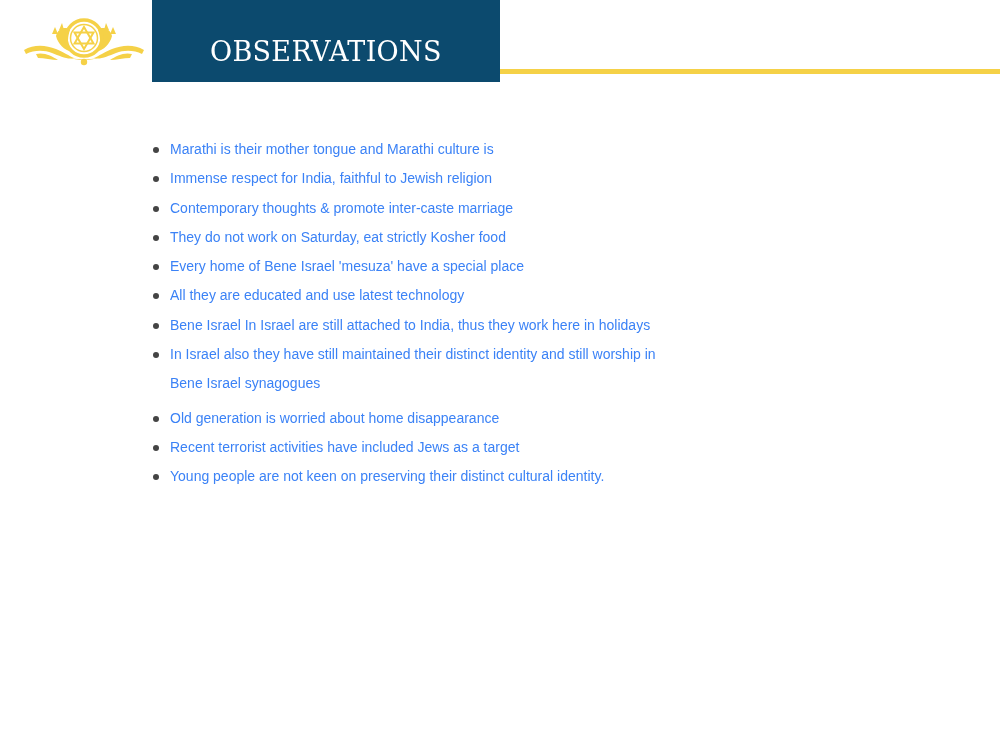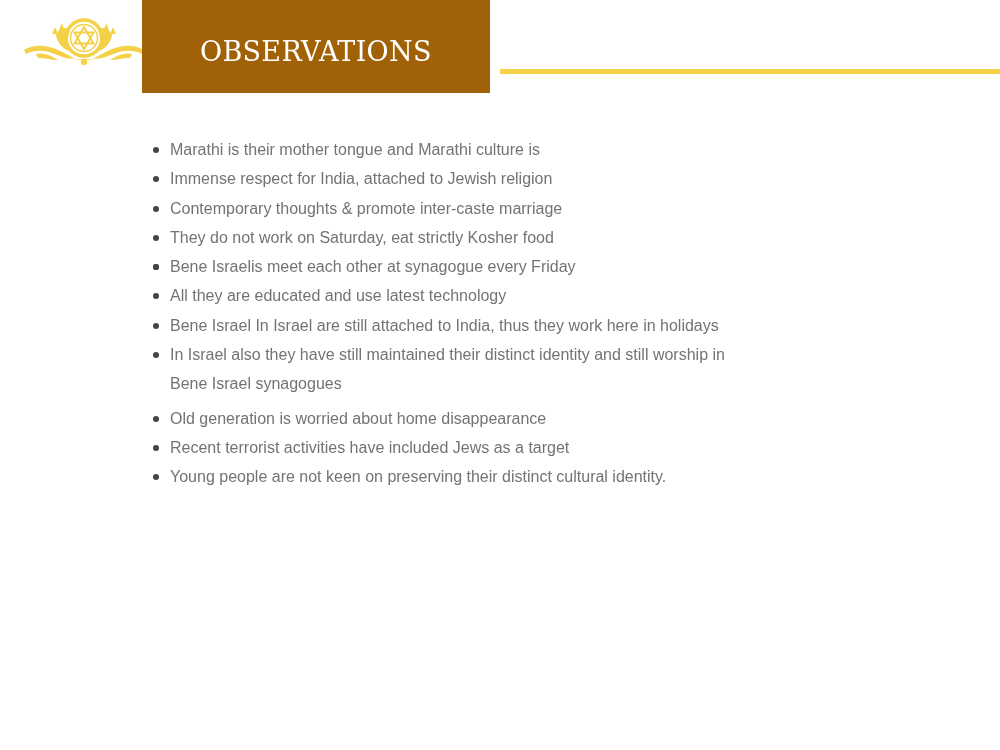--- a/index.html
+++ b/index.html
@@ -16,25 +16,25 @@
   }
   .emblem {
     position: absolute;
     left: 22px;
     top: 14px;
     width: 124px;
     height: 52px;
   }
   .title-banner {
     position: absolute;
-    left: 142px;
+    left: 152px;
     top: 0;
     width: 348px;
-    height: 93px;
-    background: #a16207;
+    height: 82px;
+    background: #0c4a6e;
   }
   .title-text {
     position: absolute;
     left: 58px;
     top: 18px;
     font-family: "DejaVu Serif", "Liberation Serif", serif;
     font-size: 27px;
     letter-spacing: 0.3px;
     color: #ffffff;
     white-space: nowrap;
@@ -53,23 +53,23 @@
     left: 152px;
     top: 138px;
     margin: 0;
     padding: 0;
     list-style: none;
     width: 640px;
   }
   .bullet-item {
     position: relative;
     padding-left: 18px;
-    font-size: 16px;
+    font-size: 14px;
     line-height: 23.5px;
-    color: #737373;
+    color: #3b82f6;
     margin-bottom: 5.8px;
   }
   .bullet-item.spaced-wrap {
     line-height: 29.3px;
     margin-bottom: 8px;
     margin-top: -3px;
   }
   .bullet-dot {
     position: absolute;
     left: 1px;
@@ -119,36 +119,33 @@
 </div>
 <div class="title-rule"></div>
 
 <ul class="bullets">
   <li class="bullet-item">
     <span class="bullet-dot"></span>
     <span>Marathi is their mother tongue and Marathi culture is</span><br>
   </li>
   <li class="bullet-item">
     <span class="bullet-dot"></span>
-    <span>Immense respect for India, attached to Jewish religion</span>
+    <span>Immense respect for India, faithful to Jewish religion</span>
   </li>
   <li class="bullet-item">
     <span class="bullet-dot"></span>
     <span>Contemporary thoughts &amp; promote inter-caste marriage</span>
   </li>
   <li class="bullet-item">
     <span class="bullet-dot"></span>
     <span>They do not work on Saturday, eat strictly Kosher food</span>
   </li>
   <li class="bullet-item">
     <span class="bullet-dot"></span>
-  </li>
-  <li class="bullet-item">
-    <span class="bullet-dot"></span>
-    <span>Bene Israelis meet each other at synagogue every Friday</span>
+    <span>Every home of Bene Israel 'mesuza' have a special place</span>
   </li>
   <li class="bullet-item">
     <span class="bullet-dot"></span>
     <span>All they are educated and use latest technology</span>
   </li>
   <li class="bullet-item">
     <span class="bullet-dot"></span>
     <span>Bene Israel In Israel are still attached to India, thus they work here in holidays</span>
   </li>
   <li class="bullet-item spaced-wrap">

